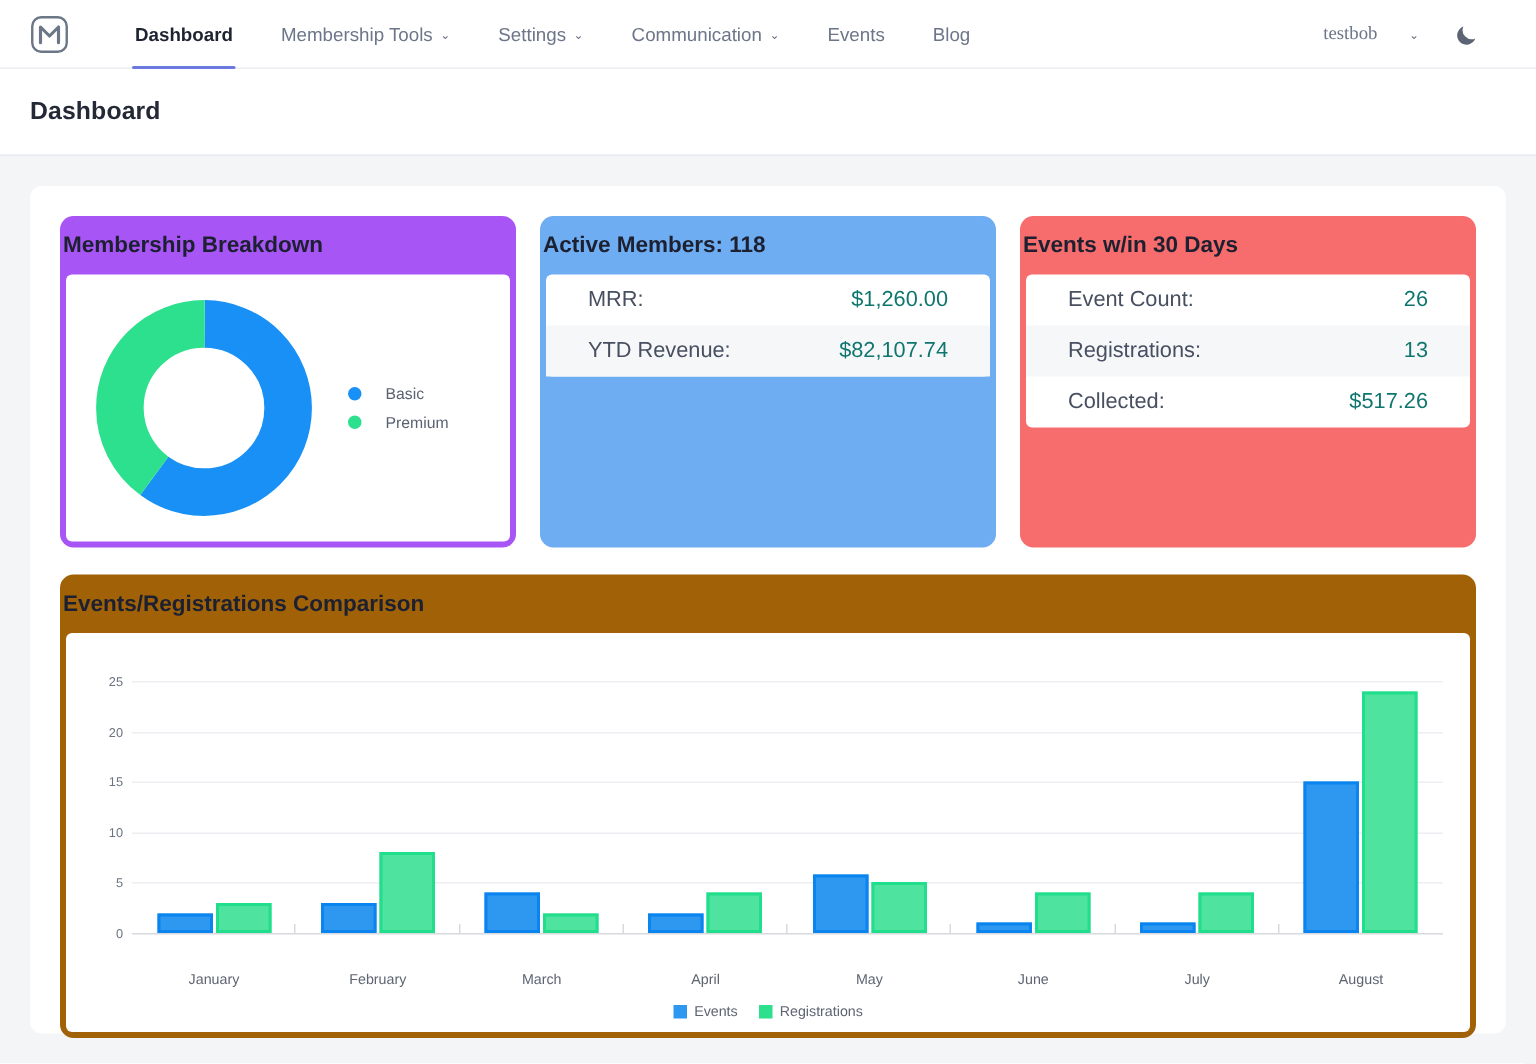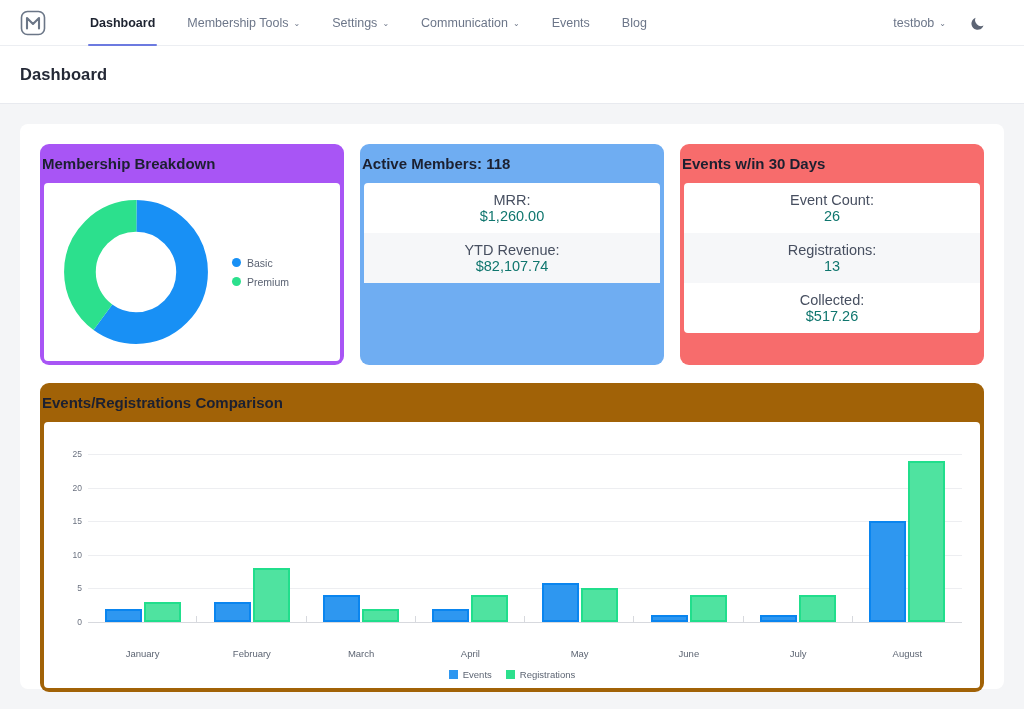--- a/index.html
+++ b/index.html
@@ -35,21 +35,21 @@
     position: relative;
     white-space: nowrap;
   }
   .nav-item.active { color: #1d2330; font-weight: bold; }
   .nav-item.active::after {
     content: ""; position: absolute; left: 14px; right: 14px; bottom: 0;
     height: 2px; background: #6c7ae0; border-radius: 2px;
   }
   .chev { font-size: 8px; line-height: 1; position: relative; top: 1px; }
   .nav-right { margin-left: auto; display: flex; align-items: center; gap: 22px; padding-right: 18px; }
-  .user-menu { font-size: 12.5px; color: #6c7689; display: flex; align-items: center; gap: 5px; cursor: pointer; }
+  .user-menu { font-size: 12.5px; color: #6c7689; display: flex; align-items: center; gap: 21px; cursor: pointer; font-family: Liberation Serif, serif; }
   .moon { width: 20px; height: 20px; cursor: pointer; display: flex; align-items: center; justify-content: center; }
 
   
   .page-head {
     height: 58px;
     background: #ffffff;
     display: flex;
     align-items: center;
     padding: 0 20px;
     border-bottom: 1px solid #e8eaef;
@@ -67,31 +67,31 @@
   .card-body { background: #ffffff; }
 
   .card-purple { width: 306px; background: #a855f5; }
   .card-purple .card-body { margin: 0 4px 4px 4px; border-radius: 4px; }
   .card-blue { width: 306px; background: #6fadf2; }
   .card-blue .card-body { margin: 0 4px 4px 4px; border-radius: 4px; }
   .card-red { width: 306px; background: #f76c6c; }
   .card-red .card-body { margin: 0 4px 4px 4px; border-radius: 4px; }
 
   .stat-row {
-    display: flex; justify-content: flex-start; align-items: center;
-    padding: 9px 13px; font-size: 14.5px; color: #474f60; flex-direction: column;
+    display: flex; justify-content: space-between; align-items: center;
+    padding: 9px 28px; font-size: 14.5px; color: #474f60;
   }
   .stat-row:nth-child(even) { background: #f6f7f9; }
   .stat-val { color: #0f766e; }
 
   
   .donut-wrap { display: flex; align-items: center; height: 178px; padding: 6px 10px 6px 4px; }
   .donut { width: 148px; height: 148px; margin-left: 14px; flex: none; }
   .donut-legend { margin-left: 22px; display: flex; flex-direction: column; gap: 7px; }
-  .legend-item { display: flex; align-items: center; gap: 6px; font-size: 10.5px; color: #5a6272; }
+  .legend-item { display: flex; align-items: center; gap: 16px; font-size: 10.5px; color: #5a6272; }
   .dot { width: 9px; height: 9px; border-radius: 50%; }
 
   
   .chart-card { margin-top: 18px; background: #a16207; border-radius: 9px; overflow: hidden; }
   .chart-card .card-head { font-size: 15px; }
   .chart-body { background: #ffffff; margin: 0 4px 4px 4px; border-radius: 4px; padding: 10px 12px 8px 12px; }
 
   .plot { position: relative; height: 212px; }
   .ylabel {
     position: absolute; left: 0; width: 26px; text-align: right;

